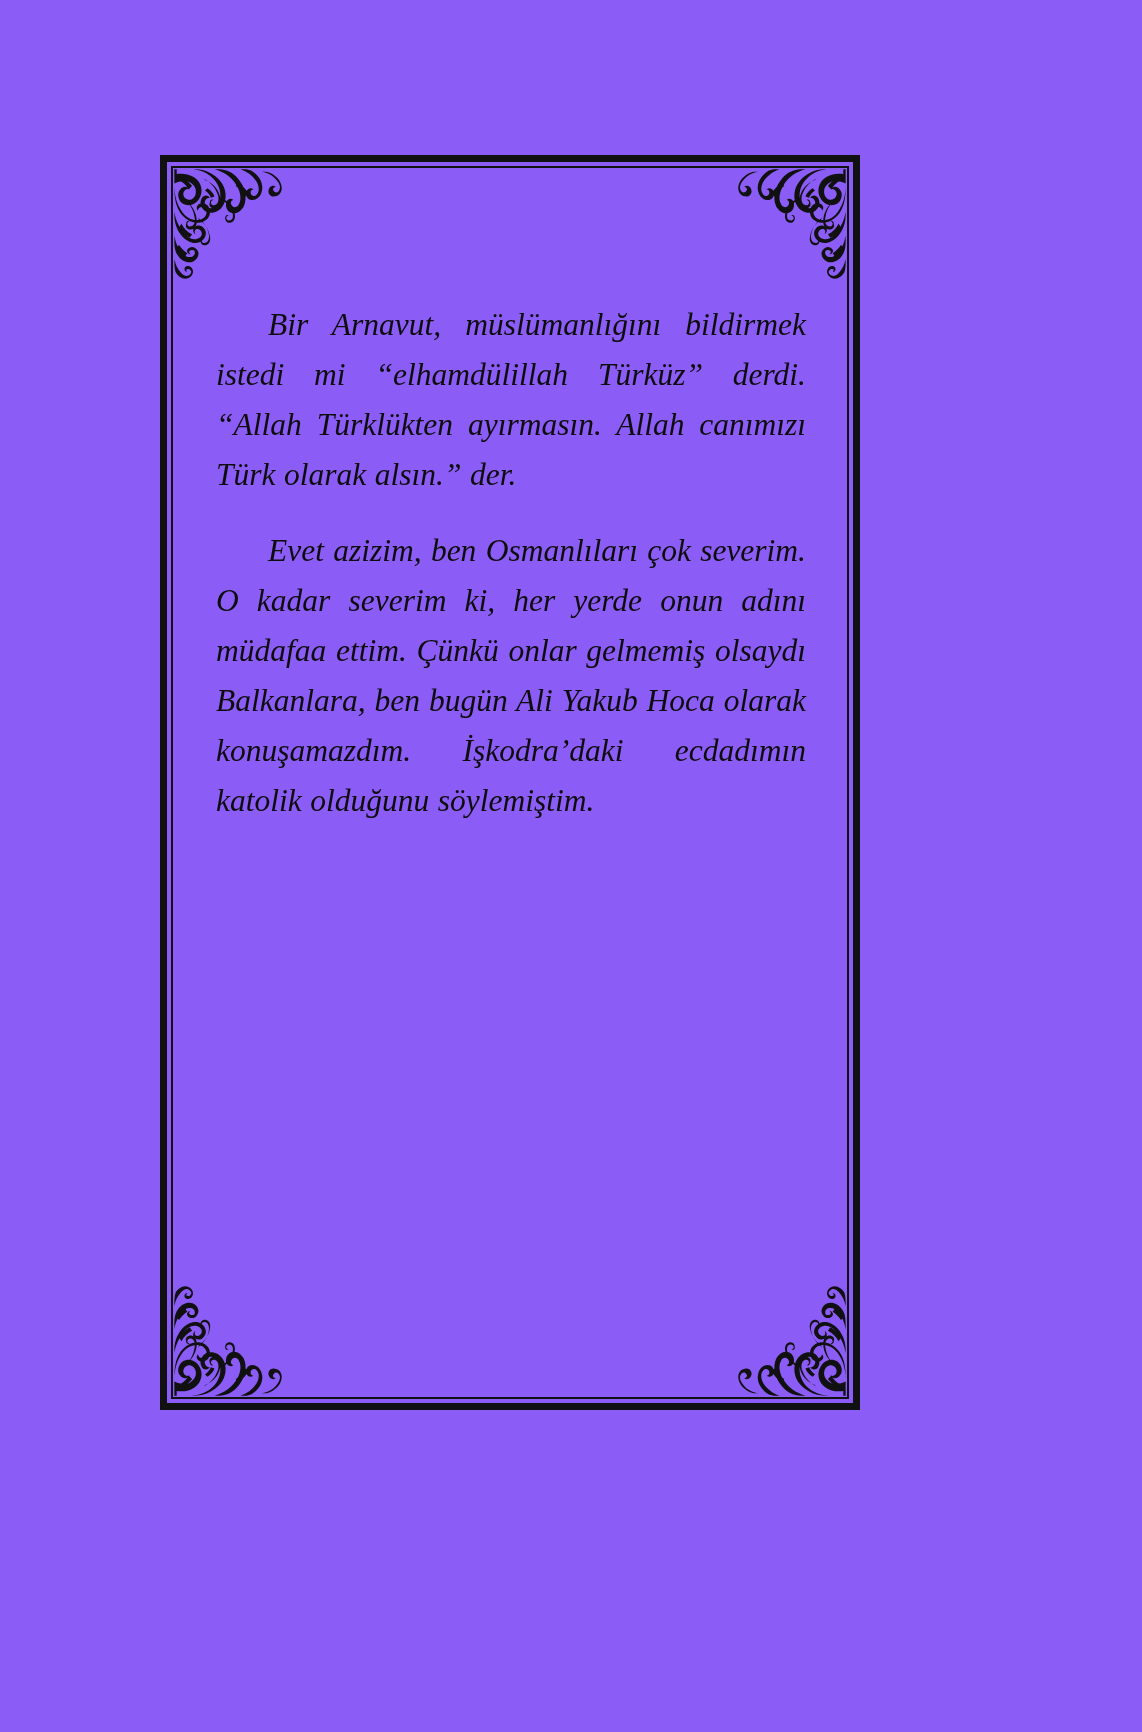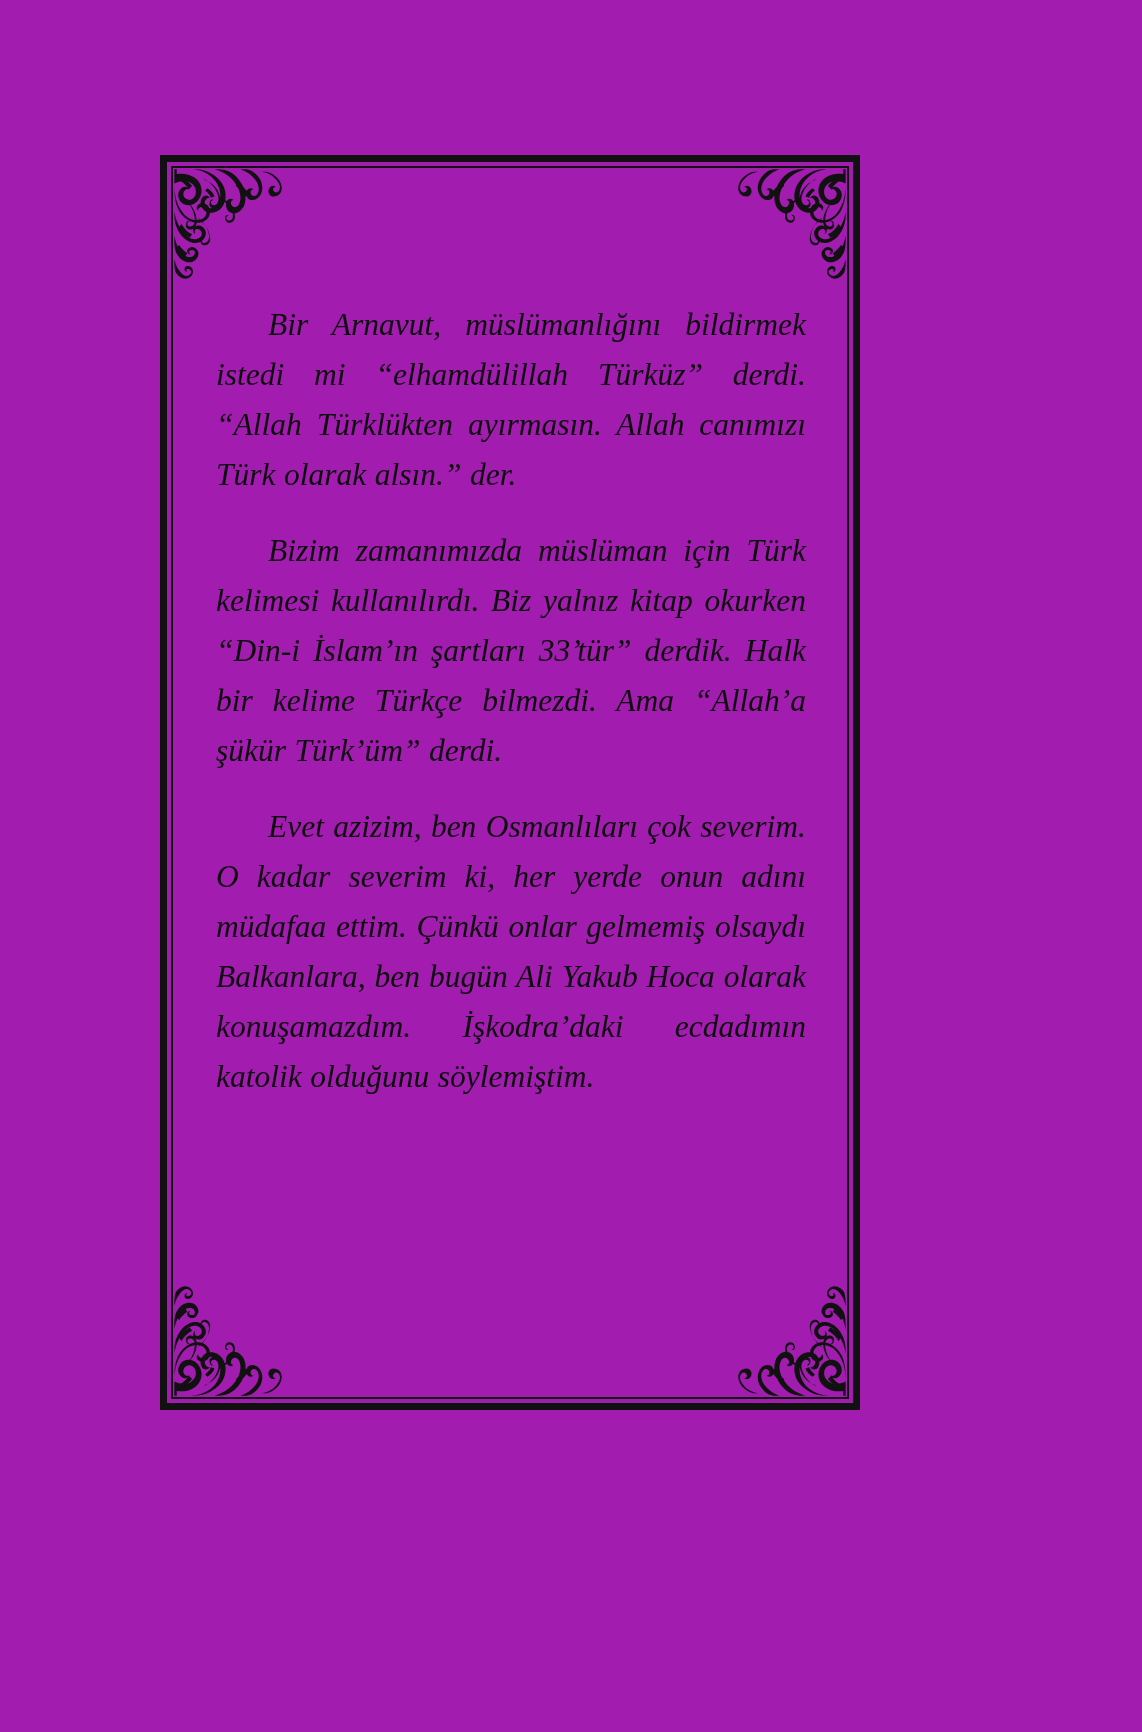--- a/index.html
+++ b/index.html
@@ -4,21 +4,21 @@
 <style>
   html, body {
     margin: 0;
     padding: 0;
     background: #ffffff;
   }
   .page {
     position: relative;
     width: 1142px;
     height: 1732px;
-    background: #a21caf;
+    background: #8b5cf6;
     overflow: hidden;
     font-family: "Liberation Serif", "DejaVu Serif", serif;
   }
 
   
   .frame-outer {
     position: absolute;
     left: 160px;
     top: 155px;
     width: 700px;
@@ -172,17 +172,16 @@
         <path d="M56 14 C60 16 63 19 65 23 L62 25 C60 21 58 18 54 16 Z"></path>
         <path d="M8 48 C10 52 13 55 17 57 L15 60 C11 58 8 55 6 51 Z"></path>
         <path d="M6 66 C8 69 10 71 13 73 L11 76 C8 74 6 71 4 68 Z"></path>
         <path d="M30 18 C33 20 35 22 36 25 L33 26 C32 24 31 22 28 20 Z"></path>
       </g>
     </svg>
   </div>
 
   <div class="body-text">
     <p class="para">Bir Arnavut, müslümanlığını bildirmek istedi mi “elhamdülillah Türküz” derdi. “Allah Türklükten ayırmasın. Allah canımızı Türk olarak alsın.” der.</p>
-    <p class="para">Bizim zamanımızda müslüman için Türk kelimesi kullanılırdı. Biz yalnız kitap okurken “Din-i İslam’ın şartları 33’tür” derdik. Halk bir kelime Türkçe bilmezdi. Ama “Allah’a şükür Türk’üm” derdi.</p>
     <p class="para">Evet azizim, ben Osmanlıları çok severim. O kadar severim ki, her yerde onun adını müdafaa ettim. Çünkü onlar gelmemiş olsaydı Balkanlara, ben bugün Ali Yakub Hoca olarak konuşamazdım. İşkodra’daki ecdadımın katolik olduğunu söylemiştim.</p>
   </div>
 
 </div>
 
 </body></html>

